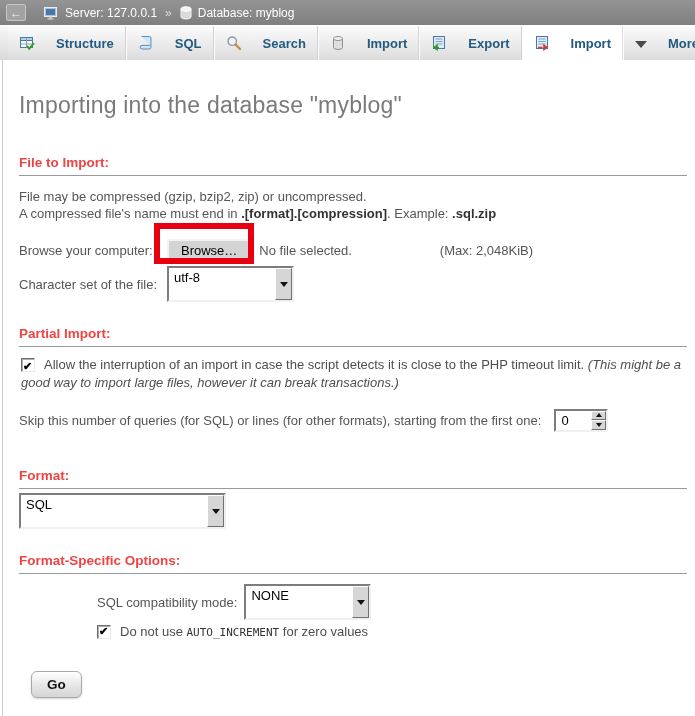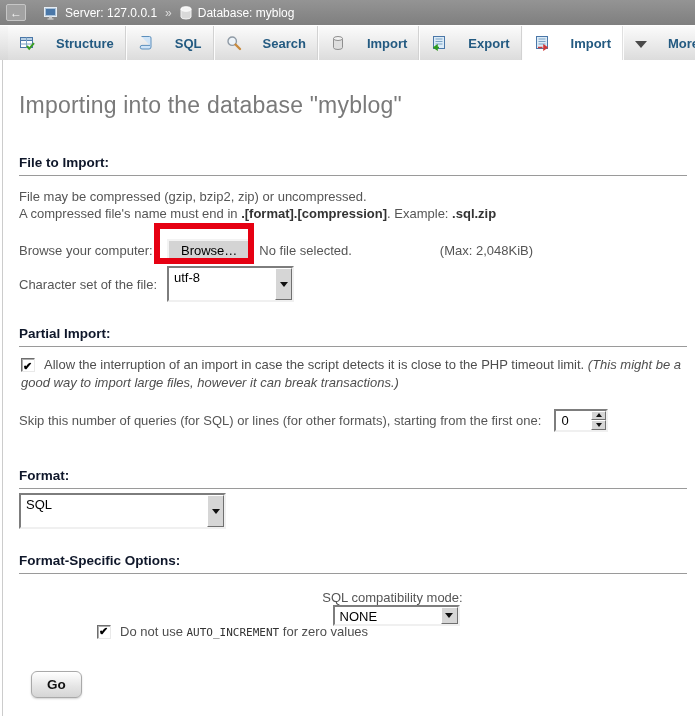--- a/index.html
+++ b/index.html
@@ -58,21 +58,21 @@
   .main {
     margin-left:2px; border-left:1px solid #ccc;
     min-height:656px; background:#fff;
     padding:0 0 0 16px; position:relative;
   }
   h1 {
     font-size:23px; font-weight:normal; color:#7a7a7a;
     margin:0; padding-top:32px; letter-spacing:0.2px;
   }
   .section-title {
-    font-size:13.5px; font-weight:bold; color:#0f172a;
+    font-size:13.5px; font-weight:bold; color:#ef4444;
     border-bottom:1px solid #9a9a9a;
     padding-bottom:5px; margin-right:8px;
   }
   .st1 { margin-top:36px; }
   .st2 { margin-top:30px; }
   .st3 { margin-top:36px; }
   .st4 { margin-top:30px; }
   .note { margin:12px 8px 0 0; line-height:17px; color:#555; }
   .note b { color:#333; }
   .pre { white-space:pre-wrap; }
@@ -145,21 +145,21 @@
     flex:1; background:#d6d6d6;
     border:1px solid; border-color:#fff #707070 #707070 #fff;
     display:flex; align-items:center; justify-content:center; cursor:pointer;
   }
   .tri-up-s { width:0;height:0;border-left:3px solid transparent;border-right:3px solid transparent;border-bottom:4px solid #111; }
   .tri-dn-s { width:0;height:0;border-left:3px solid transparent;border-right:3px solid transparent;border-top:4px solid #111; }
 
   .format-row { margin-top:10px; height:24px; }
 
   .indent { padding-left:78px; }
-  .compat-row { margin-top:16px; height:24px;flex-direction:column; }
+  .compat-row { margin-top:16px; height:24px; }
   .compat-row .label { margin-right:7px; }
   .autoinc { margin-top:10px; color:#4e4e4e; }
   .autoinc code {
     font-family:"DejaVu Sans Mono", monospace; font-size:11px; color:#333;
   }
 
   .go-row { margin-top:32px; }
   .go {
     margin-left:12px;
     font-family:"Liberation Sans", sans-serif;

